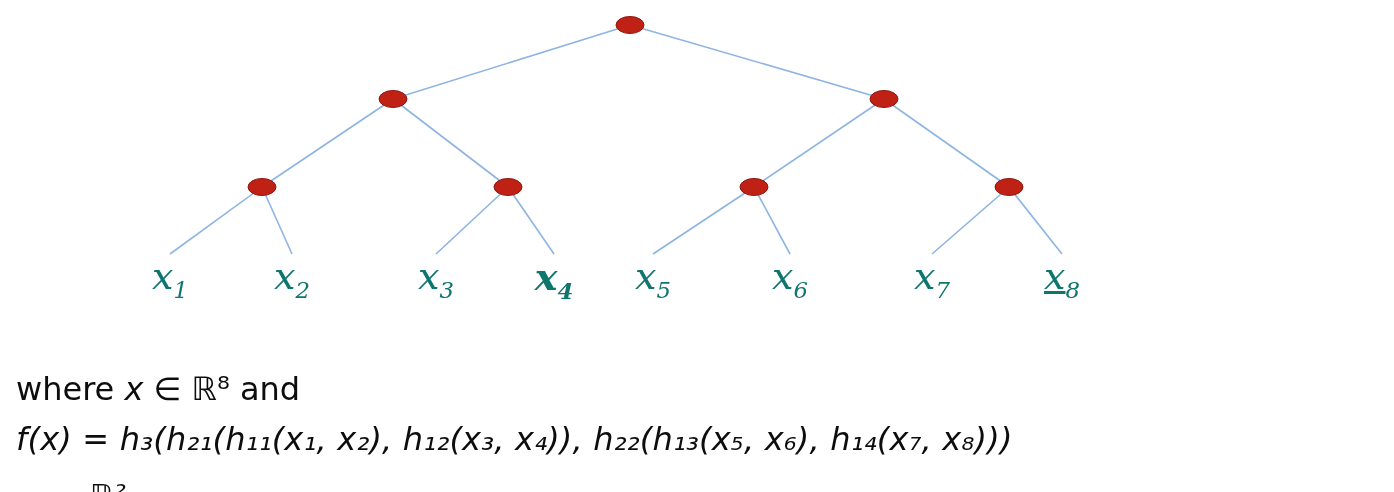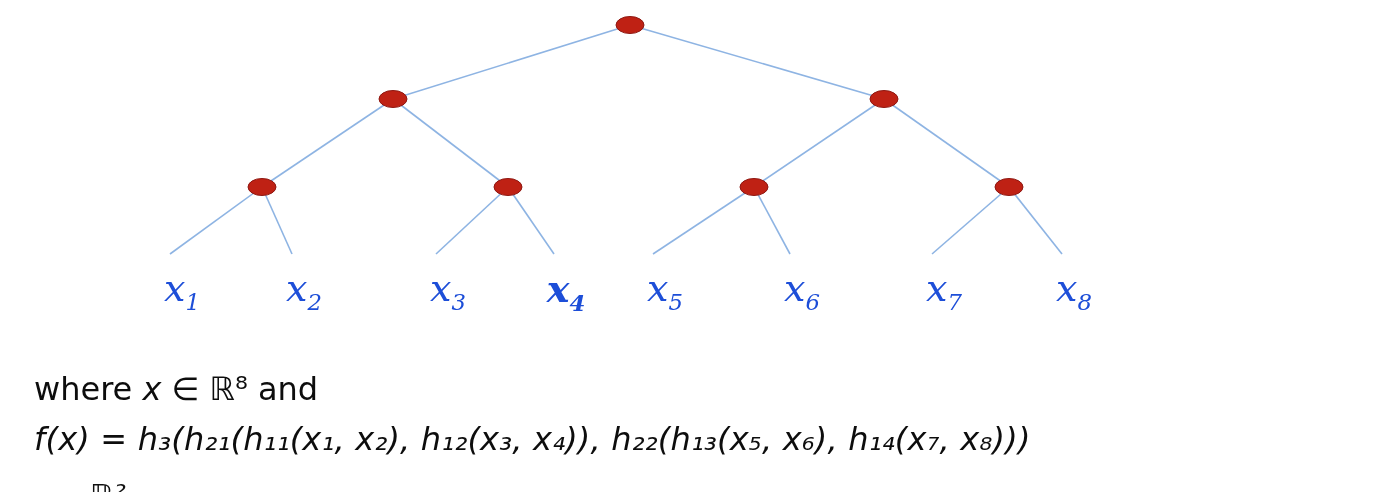--- a/index.html
+++ b/index.html
@@ -28,40 +28,38 @@
   }
   .leaf-layer {
     position: absolute;
     top: 0; left: 0;
     width: 1394px;
     height: 340px;
     pointer-events: none;
   }
   .leaf {
     position: absolute;
-    top: 268px;
+    top: 256px;
     transform: translateX(-50%);
     font-family: "DejaVu Serif", serif;
     font-style: italic;
     font-size: 38px;
     line-height: 1.1;
-    color: #1d4ed8;
+    color: #0f766e;
     white-space: nowrap;
-    margin-left: 12px;
   }
   .leaf sub {
     font-size: 0.6em;
     line-height: 0;
   }
   .text-line {
     position: absolute;
     left: 16px;
     white-space: nowrap;
     color: #0d0d0d;
-    margin-left: 18px;
   }
   .where-line {
     top: 370px;
     font-size: 32px;
   }
   .where-line .math-var {
     font-style: italic;
   }
   .formula-line {
     top: 420px;
@@ -108,21 +106,21 @@
       <ellipse cx="1009" cy="187" rx="14" ry="8.5" fill="#bf2114" stroke="#8f1812" stroke-width="1"></ellipse>
     </svg>
   <div class="leaf-layer">
       <div class="leaf" style="left: 170px;"><span>x</span><sub>1</sub></div>
       <div class="leaf" style="left: 292px;"><span>x</span><sub>2</sub></div>
       <div class="leaf" style="left: 436px;"><span>x</span><sub>3</sub></div>
       <div class="leaf" style="left: 554px; font-weight: bold;"><span>x</span><sub>4</sub></div>
       <div class="leaf" style="left: 653px;"><span>x</span><sub>5</sub></div>
       <div class="leaf" style="left: 790px;"><span>x</span><sub>6</sub></div>
       <div class="leaf" style="left: 932px;"><span>x</span><sub>7</sub></div>
-      <div class="leaf" style="left: 1062px;"><span>x</span><sub>8</sub></div>
+      <div class="leaf" style="left: 1062px; text-decoration: underline;"><span>x</span><sub>8</sub></div>
     </div>
 </div>
 
 <div class="text-line where-line">
   <span>where </span><span class="math-var">x</span><span> ∈ ℝ⁸ </span><span>and</span>
 </div>
 
 <div class="text-line formula-line">f(x) = h₃(h₂₁(h₁₁(x₁, x₂), h₁₂(x₃, x₄)), h₂₂(h₁₃(x₅, x₆), h₁₄(x₇, x₈)))</div>
 
 <div class="cutoff-fragment">ℝ²</div>

